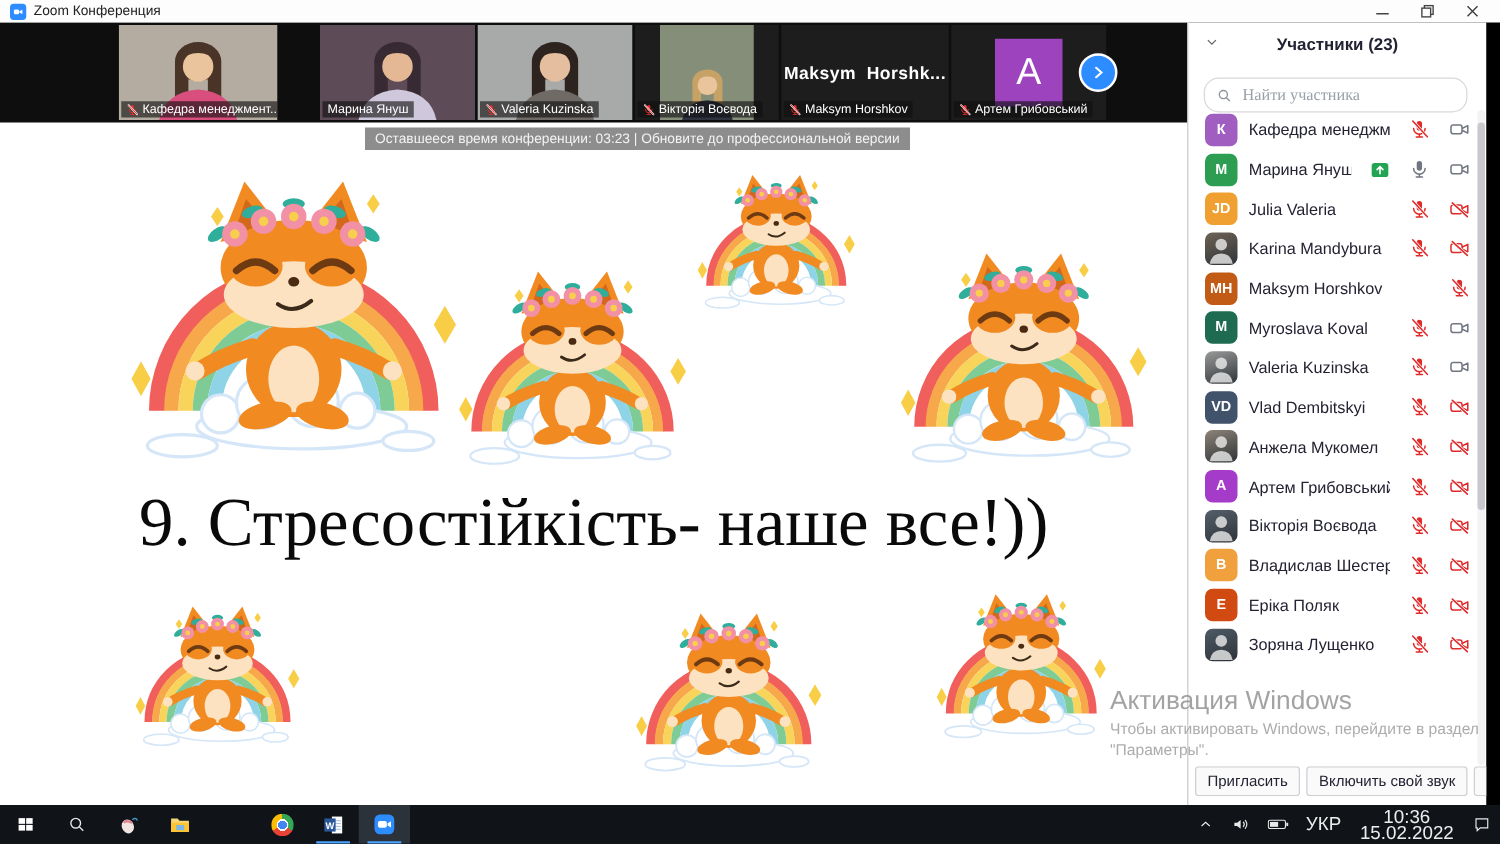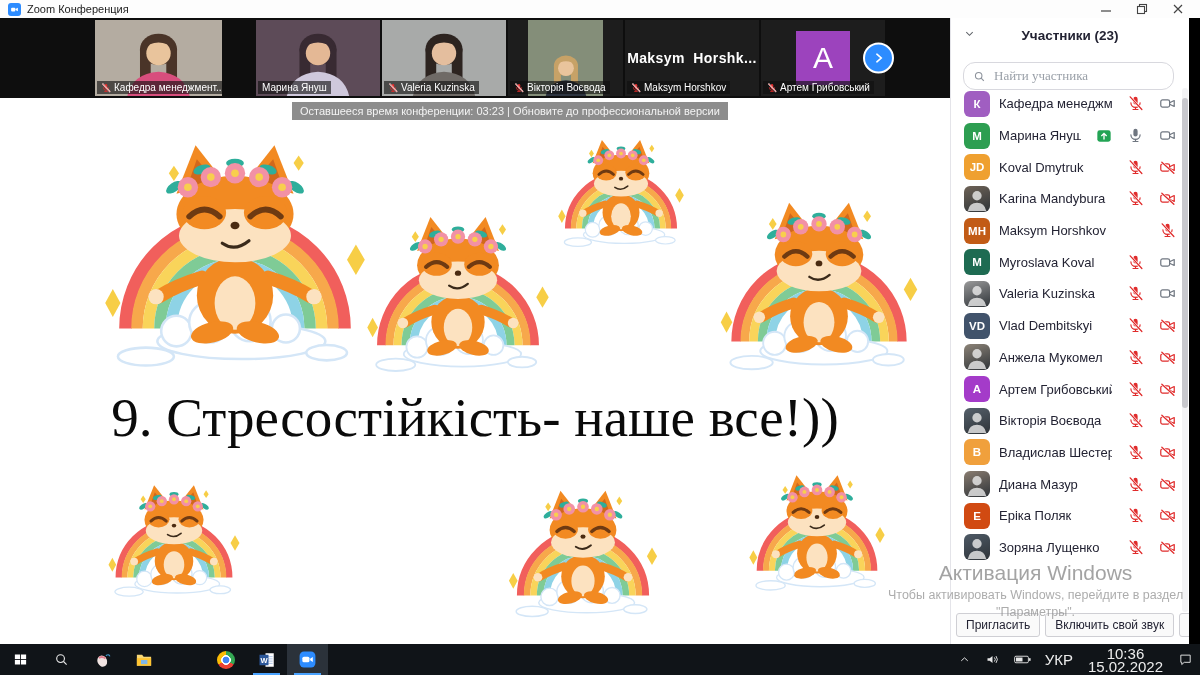--- a/index.html
+++ b/index.html
@@ -63,21 +63,21 @@
   .pname{font-size:13px;color:#232333;white-space:nowrap;overflow:hidden;flex:1;}
   .pic{width:17px;height:17px;flex:none;margin-left:6px;}
   .pbadge{width:16px;height:16px;flex:none;margin-left:6px;}
   .scrollbar{position:absolute;right:1px;top:70px;width:6px;height:524px;background:#f3f3f5;border-radius:3px;}
   .thumb{position:absolute;top:10px;left:0;width:6px;height:310px;background:#c8c8cd;border-radius:3px;}
   .p-actions{position:absolute;left:0;bottom:7px;width:100%;display:flex;gap:5px;padding-left:5px;
     box-sizing:border-box;overflow:hidden;}
   .p-actions button{flex:none;white-space:nowrap;font-size:12px;padding:4px 9px;background:#fafafa;
     border:1px solid #cfcfd4;border-radius:3px;color:#232333;font-family:inherit;cursor:pointer;}
   
-  .watermark{position:absolute;left:888px;top:561px;z-index:60;pointer-events:none;text-align:center;}
+  .watermark{position:absolute;left:888px;top:549px;z-index:60;pointer-events:none;}
   .wm1{font-size:21px;color:rgba(128,128,128,.72);}
   .wm2{font-size:12.5px;margin-top:3px;color:rgba(140,140,140,.72);white-space:nowrap;}
   
   .taskbar{position:absolute;left:0;bottom:0;width:100%;height:31px;background:#101418;z-index:100;
     display:flex;align-items:stretch;}
   .tb-ic{width:41px;display:flex;align-items:center;justify-content:center;position:relative;cursor:pointer;}
   .tb-ic.open::after{content:'';position:absolute;bottom:0;left:7px;right:7px;height:2px;background:#4aa3ff;}
   .tb-ic.activeapp{background:#2b323a;}
   .circle-ic{width:18px;height:18px;border-radius:50%;display:inline-block;}
   .firefox-bg{background:radial-gradient(circle at 38% 35%,#ffd54f 0 22%,#ff933 45%,#e8590c 72%,#c33c12 100%);}
@@ -375,21 +375,21 @@
             <path d="M5.5 11a6.5 6.5 0 0 0 13 0" stroke="#6F7680" stroke-width="1.7" stroke-linecap="round"></path>
             <path d="M12 17.5v3M8.5 20.5h7" stroke="#6F7680" stroke-width="1.7" stroke-linecap="round"></path>
           </svg>
           <svg class="pic" viewBox="0 0 24 24" fill="none">
             <rect x="2.5" y="7" width="12.5" height="10" rx="2.5" stroke="#6F7680" stroke-width="1.7"></rect>
             <path d="M15 11l6.5-3.2v8.4L15 13" stroke="#6F7680" stroke-width="1.7" stroke-linejoin="round"></path>
           </svg>
         </div>
         <div class="prow">
           <span class="pav" style="background: rgb(239, 160, 48);">JD</span>
-          <span class="pname">Koval Dmytruk</span>
+          <span class="pname">Julia Valeria</span>
           <svg class="pic" viewBox="0 0 24 24" fill="none">
             <rect x="9" y="2.5" width="6" height="11" rx="3" fill="#E02B2B"></rect>
             <path d="M5.5 11a6.5 6.5 0 0 0 13 0" stroke="#E02B2B" stroke-width="1.7" stroke-linecap="round"></path>
             <path d="M12 17.5v3M8.5 20.5h7" stroke="#E02B2B" stroke-width="1.7" stroke-linecap="round"></path>
             <path d="M4.5 2.6L21 20.4" stroke="#fff" stroke-width="3.4" stroke-linecap="round"></path>
             <path d="M4.5 2.6L21 20.4" stroke="#E02B2B" stroke-width="1.8" stroke-linecap="round"></path>
           </svg>
           <svg class="pic" viewBox="0 0 24 24" fill="none">
             <rect x="2.5" y="7" width="12.5" height="10" rx="2.5" stroke="#E02B2B" stroke-width="1.7"></rect>
             <path d="M15 11l6.5-3.2v8.4L15 13" stroke="#E02B2B" stroke-width="1.7" stroke-linejoin="round"></path>
@@ -539,42 +539,20 @@
           <svg class="pic" viewBox="0 0 24 24" fill="none">
             <rect x="2.5" y="7" width="12.5" height="10" rx="2.5" stroke="#E02B2B" stroke-width="1.7"></rect>
             <path d="M15 11l6.5-3.2v8.4L15 13" stroke="#E02B2B" stroke-width="1.7" stroke-linejoin="round"></path>
             <path d="M4 4.6L21 20.2" stroke="#fff" stroke-width="3.4" stroke-linecap="round"></path>
             <path d="M4 4.6L21 20.2" stroke="#E02B2B" stroke-width="1.8" stroke-linecap="round"></path>
           </svg>
         </div>
         <div class="prow">
           <span class="pav" style="background: rgb(240, 160, 60);">В</span>
           <span class="pname">Владислав Шестерньов</span>
-          <svg class="pic" viewBox="0 0 24 24" fill="none">
-            <rect x="9" y="2.5" width="6" height="11" rx="3" fill="#E02B2B"></rect>
-            <path d="M5.5 11a6.5 6.5 0 0 0 13 0" stroke="#E02B2B" stroke-width="1.7" stroke-linecap="round"></path>
-            <path d="M12 17.5v3M8.5 20.5h7" stroke="#E02B2B" stroke-width="1.7" stroke-linecap="round"></path>
-            <path d="M4.5 2.6L21 20.4" stroke="#fff" stroke-width="3.4" stroke-linecap="round"></path>
-            <path d="M4.5 2.6L21 20.4" stroke="#E02B2B" stroke-width="1.8" stroke-linecap="round"></path>
-          </svg>
-          <svg class="pic" viewBox="0 0 24 24" fill="none">
-            <rect x="2.5" y="7" width="12.5" height="10" rx="2.5" stroke="#E02B2B" stroke-width="1.7"></rect>
-            <path d="M15 11l6.5-3.2v8.4L15 13" stroke="#E02B2B" stroke-width="1.7" stroke-linejoin="round"></path>
-            <path d="M4 4.6L21 20.2" stroke="#fff" stroke-width="3.4" stroke-linecap="round"></path>
-            <path d="M4 4.6L21 20.2" stroke="#E02B2B" stroke-width="1.8" stroke-linecap="round"></path>
-          </svg>
-        </div>
-        <div class="prow">
-          <span class="pav" style="background: linear-gradient(160deg, rgb(138, 125, 113), rgb(46, 51, 56));">
-            <svg viewBox="0 0 24 24" width="100%" height="100%">
-              <circle cx="12" cy="9" r="4.3" fill="rgba(235,235,235,.8)"></circle>
-              <path d="M3.5 23q1.5-7.5 8.5-7.5t8.5 7.5z" fill="rgba(235,235,235,.8)"></path>
-            </svg>
-          </span>
-          <span class="pname">Диана Мазур</span>
           <svg class="pic" viewBox="0 0 24 24" fill="none">
             <rect x="9" y="2.5" width="6" height="11" rx="3" fill="#E02B2B"></rect>
             <path d="M5.5 11a6.5 6.5 0 0 0 13 0" stroke="#E02B2B" stroke-width="1.7" stroke-linecap="round"></path>
             <path d="M12 17.5v3M8.5 20.5h7" stroke="#E02B2B" stroke-width="1.7" stroke-linecap="round"></path>
             <path d="M4.5 2.6L21 20.4" stroke="#fff" stroke-width="3.4" stroke-linecap="round"></path>
             <path d="M4.5 2.6L21 20.4" stroke="#E02B2B" stroke-width="1.8" stroke-linecap="round"></path>
           </svg>
           <svg class="pic" viewBox="0 0 24 24" fill="none">
             <rect x="2.5" y="7" width="12.5" height="10" rx="2.5" stroke="#E02B2B" stroke-width="1.7"></rect>
             <path d="M15 11l6.5-3.2v8.4L15 13" stroke="#E02B2B" stroke-width="1.7" stroke-linejoin="round"></path>

